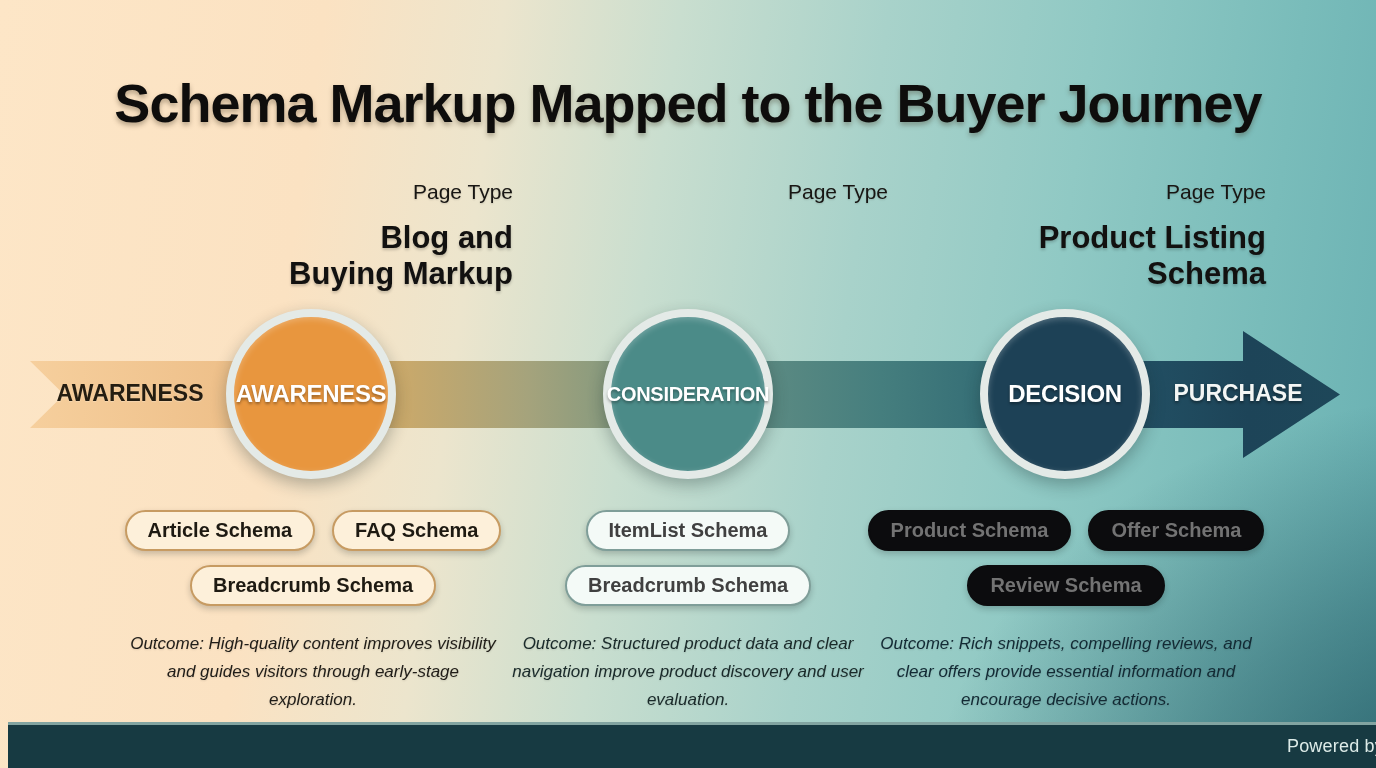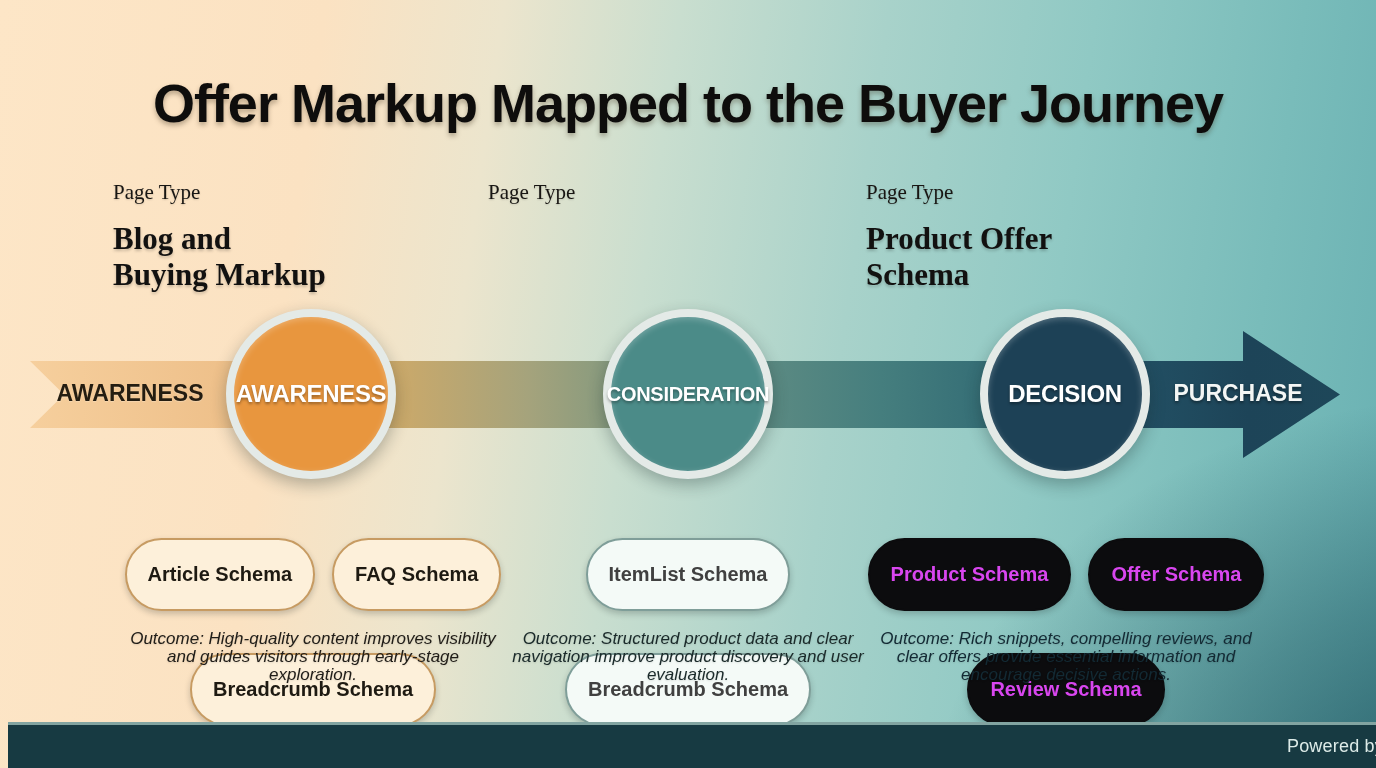--- a/index.html
+++ b/index.html
@@ -16,21 +16,21 @@
 
   .title {
     position: absolute; top: 72px; left: 0; width: 1376px;
     text-align: center;
     font-size: 54px; font-weight: bold; letter-spacing: -1px;
     color: #0e0d0c;
     text-shadow: 0 3px 5px rgba(55,40,20,0.35);
   }
 
   
-  .col-head { position: absolute; top: 180px; width: 400px; text-align: left; z-index: 2; font-family: Liberation Serif, serif; }
+  .col-head { position: absolute; top: 180px; width: 400px; text-align: right; z-index: 2; }
   .col-head.c1 { left: 113px; }
   .col-head.c2 { left: 488px; }
   .col-head.c3 { left: 866px; }
   .page-type-label { font-size: 21px; color: #181613; text-shadow: 0 1px 2px rgba(0,0,0,0.15); }
   .page-type-name { margin-top: 16px; font-size: 31px; line-height: 36px; font-weight: bold; color: #121110; text-shadow: 0 2px 3px rgba(0,0,0,0.2); }
 
   
   .arrow-svg { position: absolute; top: 0; left: 0; z-index: 1; }
 
   
@@ -56,69 +56,68 @@
   .band-label.start { left: 40px; width: 180px; color: #241d11; text-shadow: 0 1px 1px rgba(255,255,255,0.25); }
   .band-label.end { left: 1148px; width: 180px; color: #f3f6f5; text-shadow: 0 2px 3px rgba(0,0,0,0.4); }
 
   
   .pills { position: absolute; top: 510px; width: 400px; z-index: 2; }
   .pills.c1 { left: 113px; }
   .pills.c2 { left: 488px; }
   .pills.c3 { left: 866px; }
   .pill-row { display: flex; justify-content: center; gap: 17px; margin-bottom: 14px; }
   .pill {
-    display: inline-block; padding: 23px 21px; border-radius: 999px;
+    display: inline-block; padding: 7px 21px; border-radius: 999px;
     font-size: 20px; font-weight: bold; white-space: nowrap;
     box-shadow: 0 3px 6px rgba(15,25,25,0.22);
-    margin-top: 28px;
   }
   .pills.c1 .pill { background: #fdf0da; border: 2px solid #c79b62; color: #1e1a12; }
   .pills.c2 .pill { background: #f4faf7; border: 2px solid #7f9e99; color: #404040; }
-  .pills.c3 .pill { background: #0c0c0e; border: 2px solid #0c0c0e; color: #d946ef; }
+  .pills.c3 .pill { background: #0c0c0e; border: 2px solid #0c0c0e; color: #737373; }
 
   
   .outcome {
     position: absolute; top: 630px; width: 380px; z-index: 2;
-    font-style: italic; font-size: 17px; line-height: 18px;
+    font-style: italic; font-size: 17px; line-height: 28px;
     text-align: center; color: #1d2429; text-shadow: 0 1px 2px rgba(0,0,0,0.12);
   }
   .outcome.c1 { left: 123px; color: #201d18; }
   .outcome.c2 { left: 498px; color: #1a2a2a; }
   .outcome.c3 { left: 876px; color: #132a34; }
 
   
   .footer {
     position: absolute; left: 8px; top: 722px; width: 1376px; height: 46px;
     background-color: #173a42; z-index: 3;
     border-top: 3px solid rgba(188,221,212,0.65);
     display: flex; align-items: center; justify-content: flex-end;
   }
   .footer-text { color: #ddebe8; font-size: 18px; letter-spacing: 0.2px; }
 </style>
 </head>
 <body>
 
 <div class="stage">
 
-  <div class="title">Offer Markup Mapped to the Buyer Journey</div>
+  <div class="title">Schema Markup Mapped to the Buyer Journey</div>
 
   <div class="col-head c1">
     <div class="page-type-label">Page Type</div>
     <div class="page-type-name">
       <div>Blog and</div>
       <div>Buying Markup</div>
     </div>
   </div>
   <div class="col-head c2">
     <div class="page-type-label">Page Type</div>
   </div>
   <div class="col-head c3">
     <div class="page-type-label">Page Type</div>
     <div class="page-type-name">
-      <div>Product Offer</div>
+      <div>Product Listing</div>
       <div>Schema</div>
     </div>
   </div>
 
   <svg class="arrow-svg" width="1376" height="768" viewBox="0 0 1376 768">
     <defs>
       <linearGradient id="bandGrad" gradientUnits="userSpaceOnUse" x1="30" y1="0" x2="1340" y2="0">
         <stop offset="0" stop-color="#f6cf9d"></stop>
         <stop offset="0.15" stop-color="#eec08a"></stop>
         <stop offset="0.28" stop-color="#cba96a"></stop>

